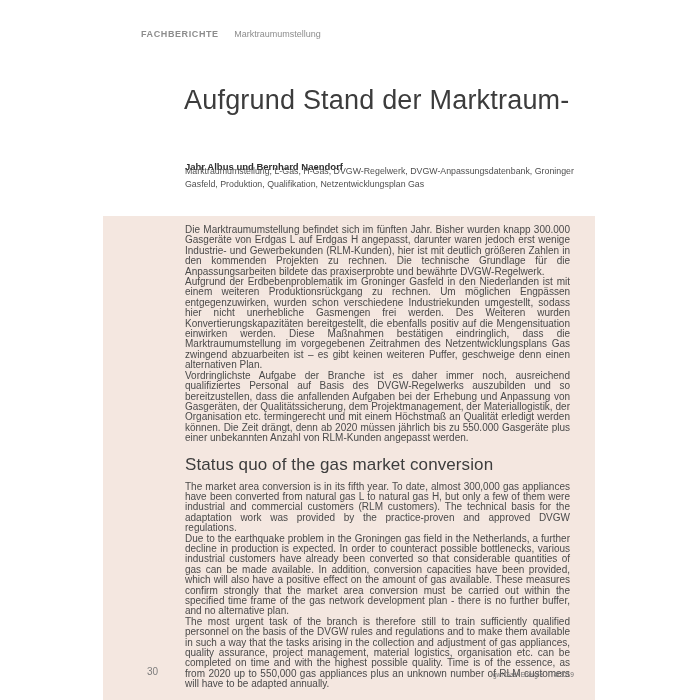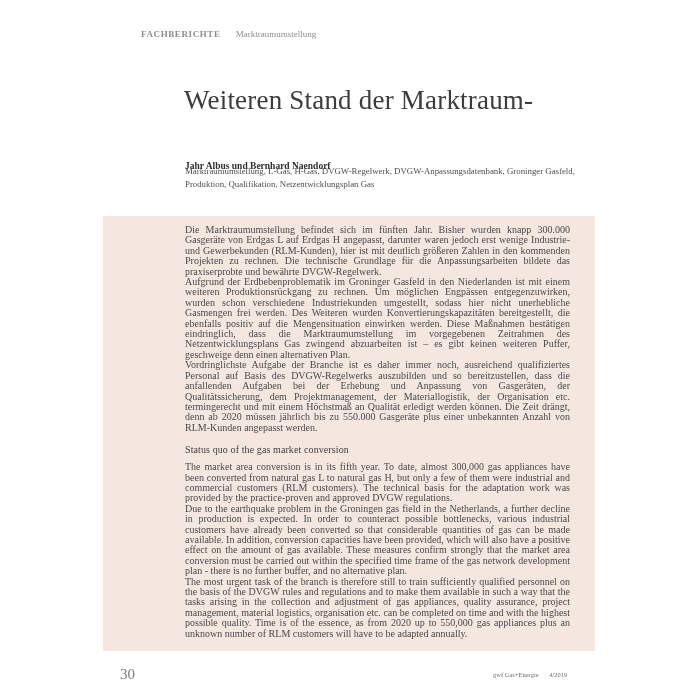--- a/index.html
+++ b/index.html
@@ -3,21 +3,21 @@
 <meta charset="utf-8">
 <style>
   :root { --abstract-bg: #f4e7e0; }
   * { box-sizing: border-box; }
   html, body { margin: 0; padding: 0; background: #ffffff; }
   .page {
     position: relative;
     width: 700px;
     height: 700px;
     background: #ffffff;
-    font-family: Liberation Serif, serif;
+    font-family: Liberation Sans, sans-serif;
     overflow: hidden;
   }
   .running-head {
     position: absolute;
     left: 141px;
     top: 29px;
     font-size: 9px;
     white-space: nowrap;
   }
   .running-head .section {
@@ -70,30 +70,30 @@
   .abstract p {
     margin: 0;
     font-size: 10px;
     line-height: 10.4px;
     text-align: justify;
     color: #4a4a4a;
     hyphens: auto;
   }
   .en-heading {
     margin: 11px 0 7px 0;
-    font-size: 10px;
+    font-size: 17px;
     font-weight: 300;
     letter-spacing: 0.1px;
     color: #3d3d3d;
   }
   .page-number {
     position: absolute;
-    left: 120px;
+    left: 147px;
     top: 666px;
-    font-size: 15px;
+    font-size: 10px;
     color: #7d7d7d;
   }
   .journal-footer {
     position: absolute;
     left: 493px;
     top: 671px;
     font-size: 6.5px;
     color: #6f6f6f;
     white-space: nowrap;
   }
@@ -102,21 +102,21 @@
 </head>
 <body>
 
 <div class="page">
 
   <header class="running-head">
     <span class="section">FACHBERICHTE</span>
     <span class="topic">Marktraumumstellung</span>
   </header>
 
-  <h1 class="title"><span>Weiteren Stand der Marktraum-</span><br></h1>
+  <h1 class="title"><span>Aufgrund Stand der Marktraum-</span><br></h1>
 
   <div class="authors">Jahr Albus und Bernhard Naendorf</div>
 
   <div class="keywords">Marktraumumstellung, L-Gas, H-Gas, DVGW-Regelwerk, DVGW-Anpassungsdatenbank, Groninger Gasfeld, Produktion, Qualifikation, Netzentwicklungsplan Gas</div>
 
   <section class="abstract-box">
     <div class="abstract" lang="de">
       <p>Die Marktraumumstellung befindet sich im fünften Jahr. Bisher wurden knapp 300.000 Gasgeräte von Erdgas L auf Erdgas H angepasst, darunter waren jedoch erst wenige Industrie- und Gewerbekunden (RLM-Kunden), hier ist mit deutlich größeren Zahlen in den kommenden Projekten zu rechnen. Die technische Grundlage für die Anpassungsarbeiten bildete das praxiserprobte und bewährte DVGW-Regelwerk.</p>
       <p>Aufgrund der Erdbebenproblematik im Groninger Gasfeld in den Niederlanden ist mit einem weiteren Produktionsrückgang zu rechnen. Um möglichen Engpässen entgegenzuwirken, wurden schon verschiedene Industriekunden umgestellt, sodass hier nicht unerhebliche Gasmengen frei werden. Des Weiteren wurden Konvertierungskapazitäten bereitgestellt, die ebenfalls positiv auf die Mengensituation einwirken werden. Diese Maßnahmen bestätigen eindringlich, dass die Marktraumumstellung im vorgegebenen Zeitrahmen des Netzentwicklungsplans Gas zwingend abzuarbeiten ist – es gibt keinen weiteren Puffer, geschweige denn einen alternativen Plan.</p>
       <p>Vordringlichste Aufgabe der Branche ist es daher immer noch, ausreichend qualifiziertes Personal auf Basis des DVGW-Regelwerks auszubilden und so bereitzustellen, dass die anfallenden Aufgaben bei der Erhebung und Anpassung von Gasgeräten, der Qualitätssicherung, dem Projektmanagement, der Materiallogistik, der Organisation etc. termingerecht und mit einem Höchstmaß an Qualität erledigt werden können. Die Zeit drängt, denn ab 2020 müssen jährlich bis zu 550.000 Gasgeräte plus einer unbekannten Anzahl von RLM-Kunden angepasst werden.</p>

